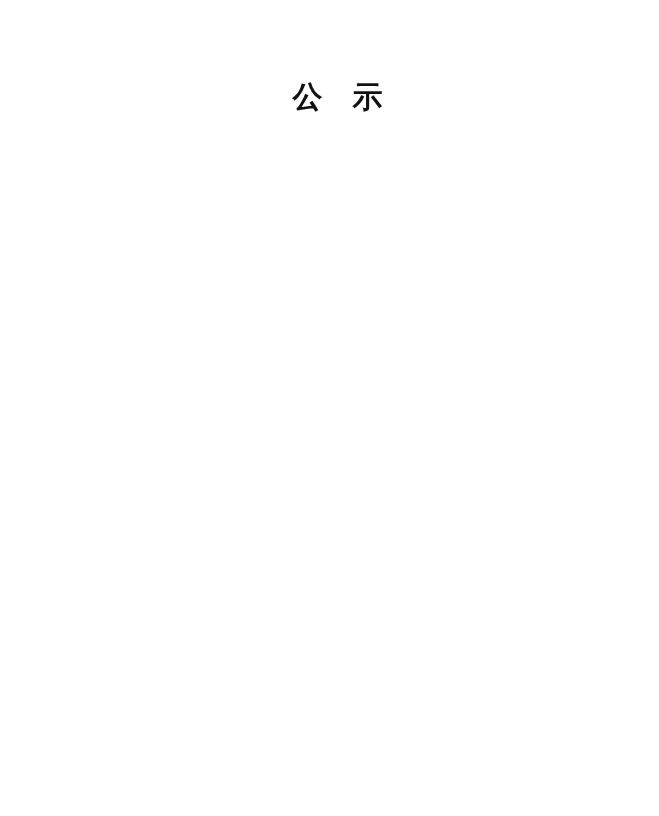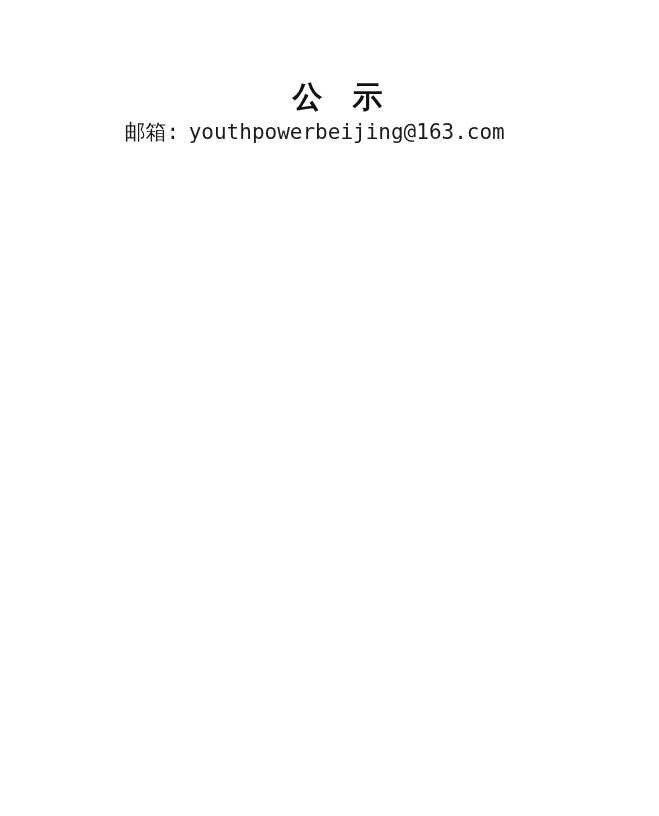--- a/index.html
+++ b/index.html
@@ -45,18 +45,15 @@
 </style>
 </head>
 <body>
 
 <div class="page">
 
   <h1 class="doc-title">公　示</h1>
 
 
   <div class="contact-block">
-    <div class="contact-line">
-      <span class="contact-label">邮箱:</span><span>youthpowerbeijing@163.com</span>
-    </div>
   </div>
 
 </div>
 
 </body></html>

